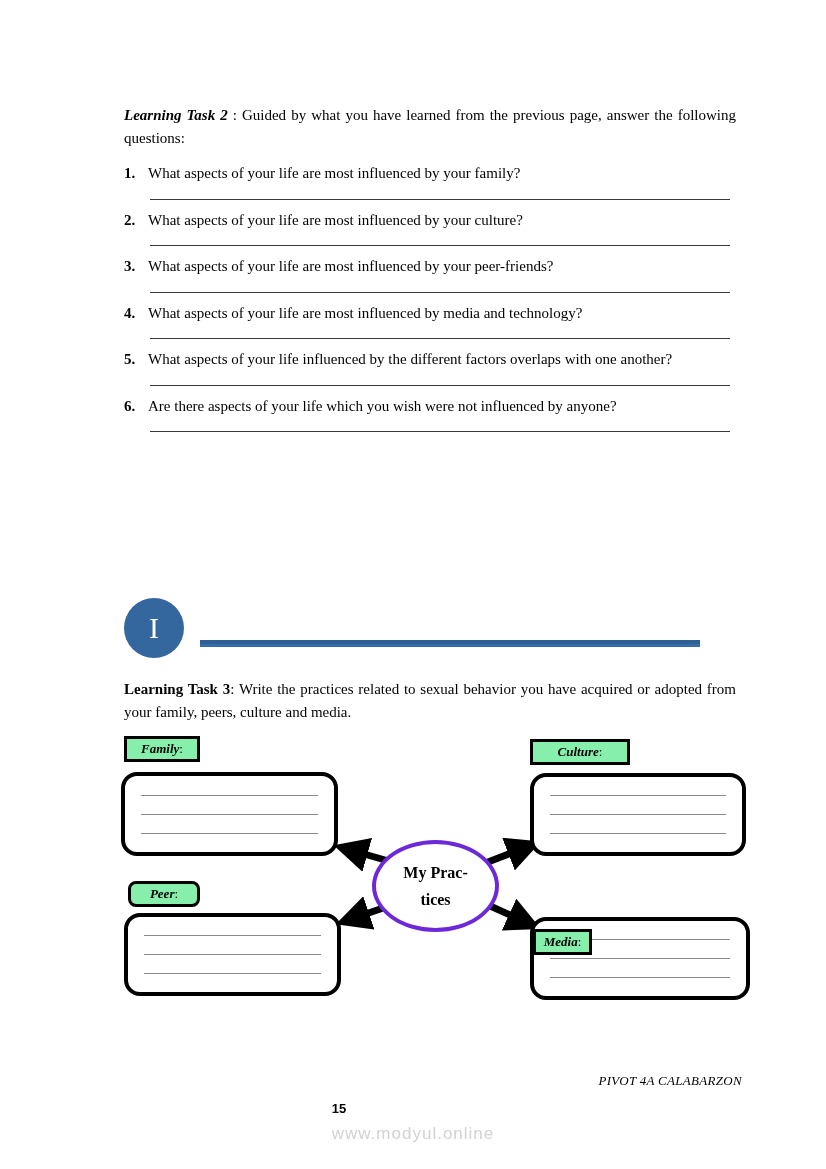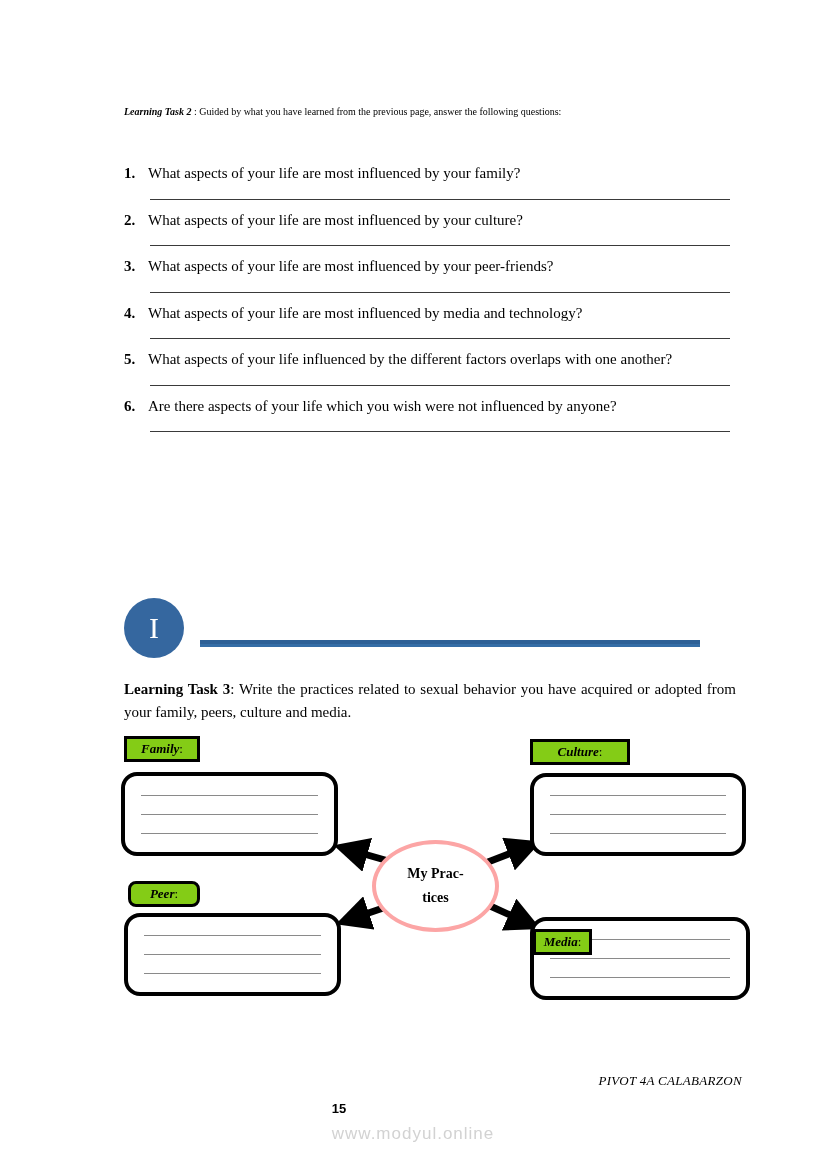--- a/index.html
+++ b/index.html
@@ -18,21 +18,21 @@
     background: #ffffff;
     overflow: hidden;
   }
 
   
   .task-intro {
     position: absolute;
     left: 124px;
     top: 104px;
     width: 612px;
-    font-size: 10px;
+    font-size: 15px;
     line-height: 1.55;
     text-align: justify;
     text-justify: inter-word;
   }
   .task-intro .task-label {
     font-weight: bold;
     font-style: italic;
   }
 
   
@@ -140,21 +140,21 @@
     left: 0;
     top: 0;
     width: 826px;
     height: 1169px;
     pointer-events: none;
   }
 
   .label-box {
     position: absolute;
     border: 3px solid #000000;
-    background: #84cc16;
+    background: #86efac;
     height: 26px;
     display: flex;
     align-items: center;
     justify-content: center;
     font-size: 13px;
     z-index: 4;
     box-sizing: border-box;
   }
   .label-box .lb-key {
     font-weight: bold;
@@ -178,30 +178,30 @@
     padding: 6px 16px;
   }
   .note-line {
     height: 1px;
     background: #8a8a8a;
     margin: 9px 0;
   }
 
   .center-ellipse {
     position: absolute;
-    border: 4px solid #fca5a5;
+    border: 4px solid #6d28d9;
     border-radius: 50%;
     background: #ffffff;
     box-sizing: border-box;
     display: flex;
     align-items: center;
     justify-content: center;
     text-align: center;
     font-weight: bold;
-    font-size: 14px;
+    font-size: 16px;
     line-height: 1.7;
     z-index: 5;
   }
 
   
   .footer-brand {
     position: absolute;
     left: 0;
     top: 1073px;
     width: 742px;

